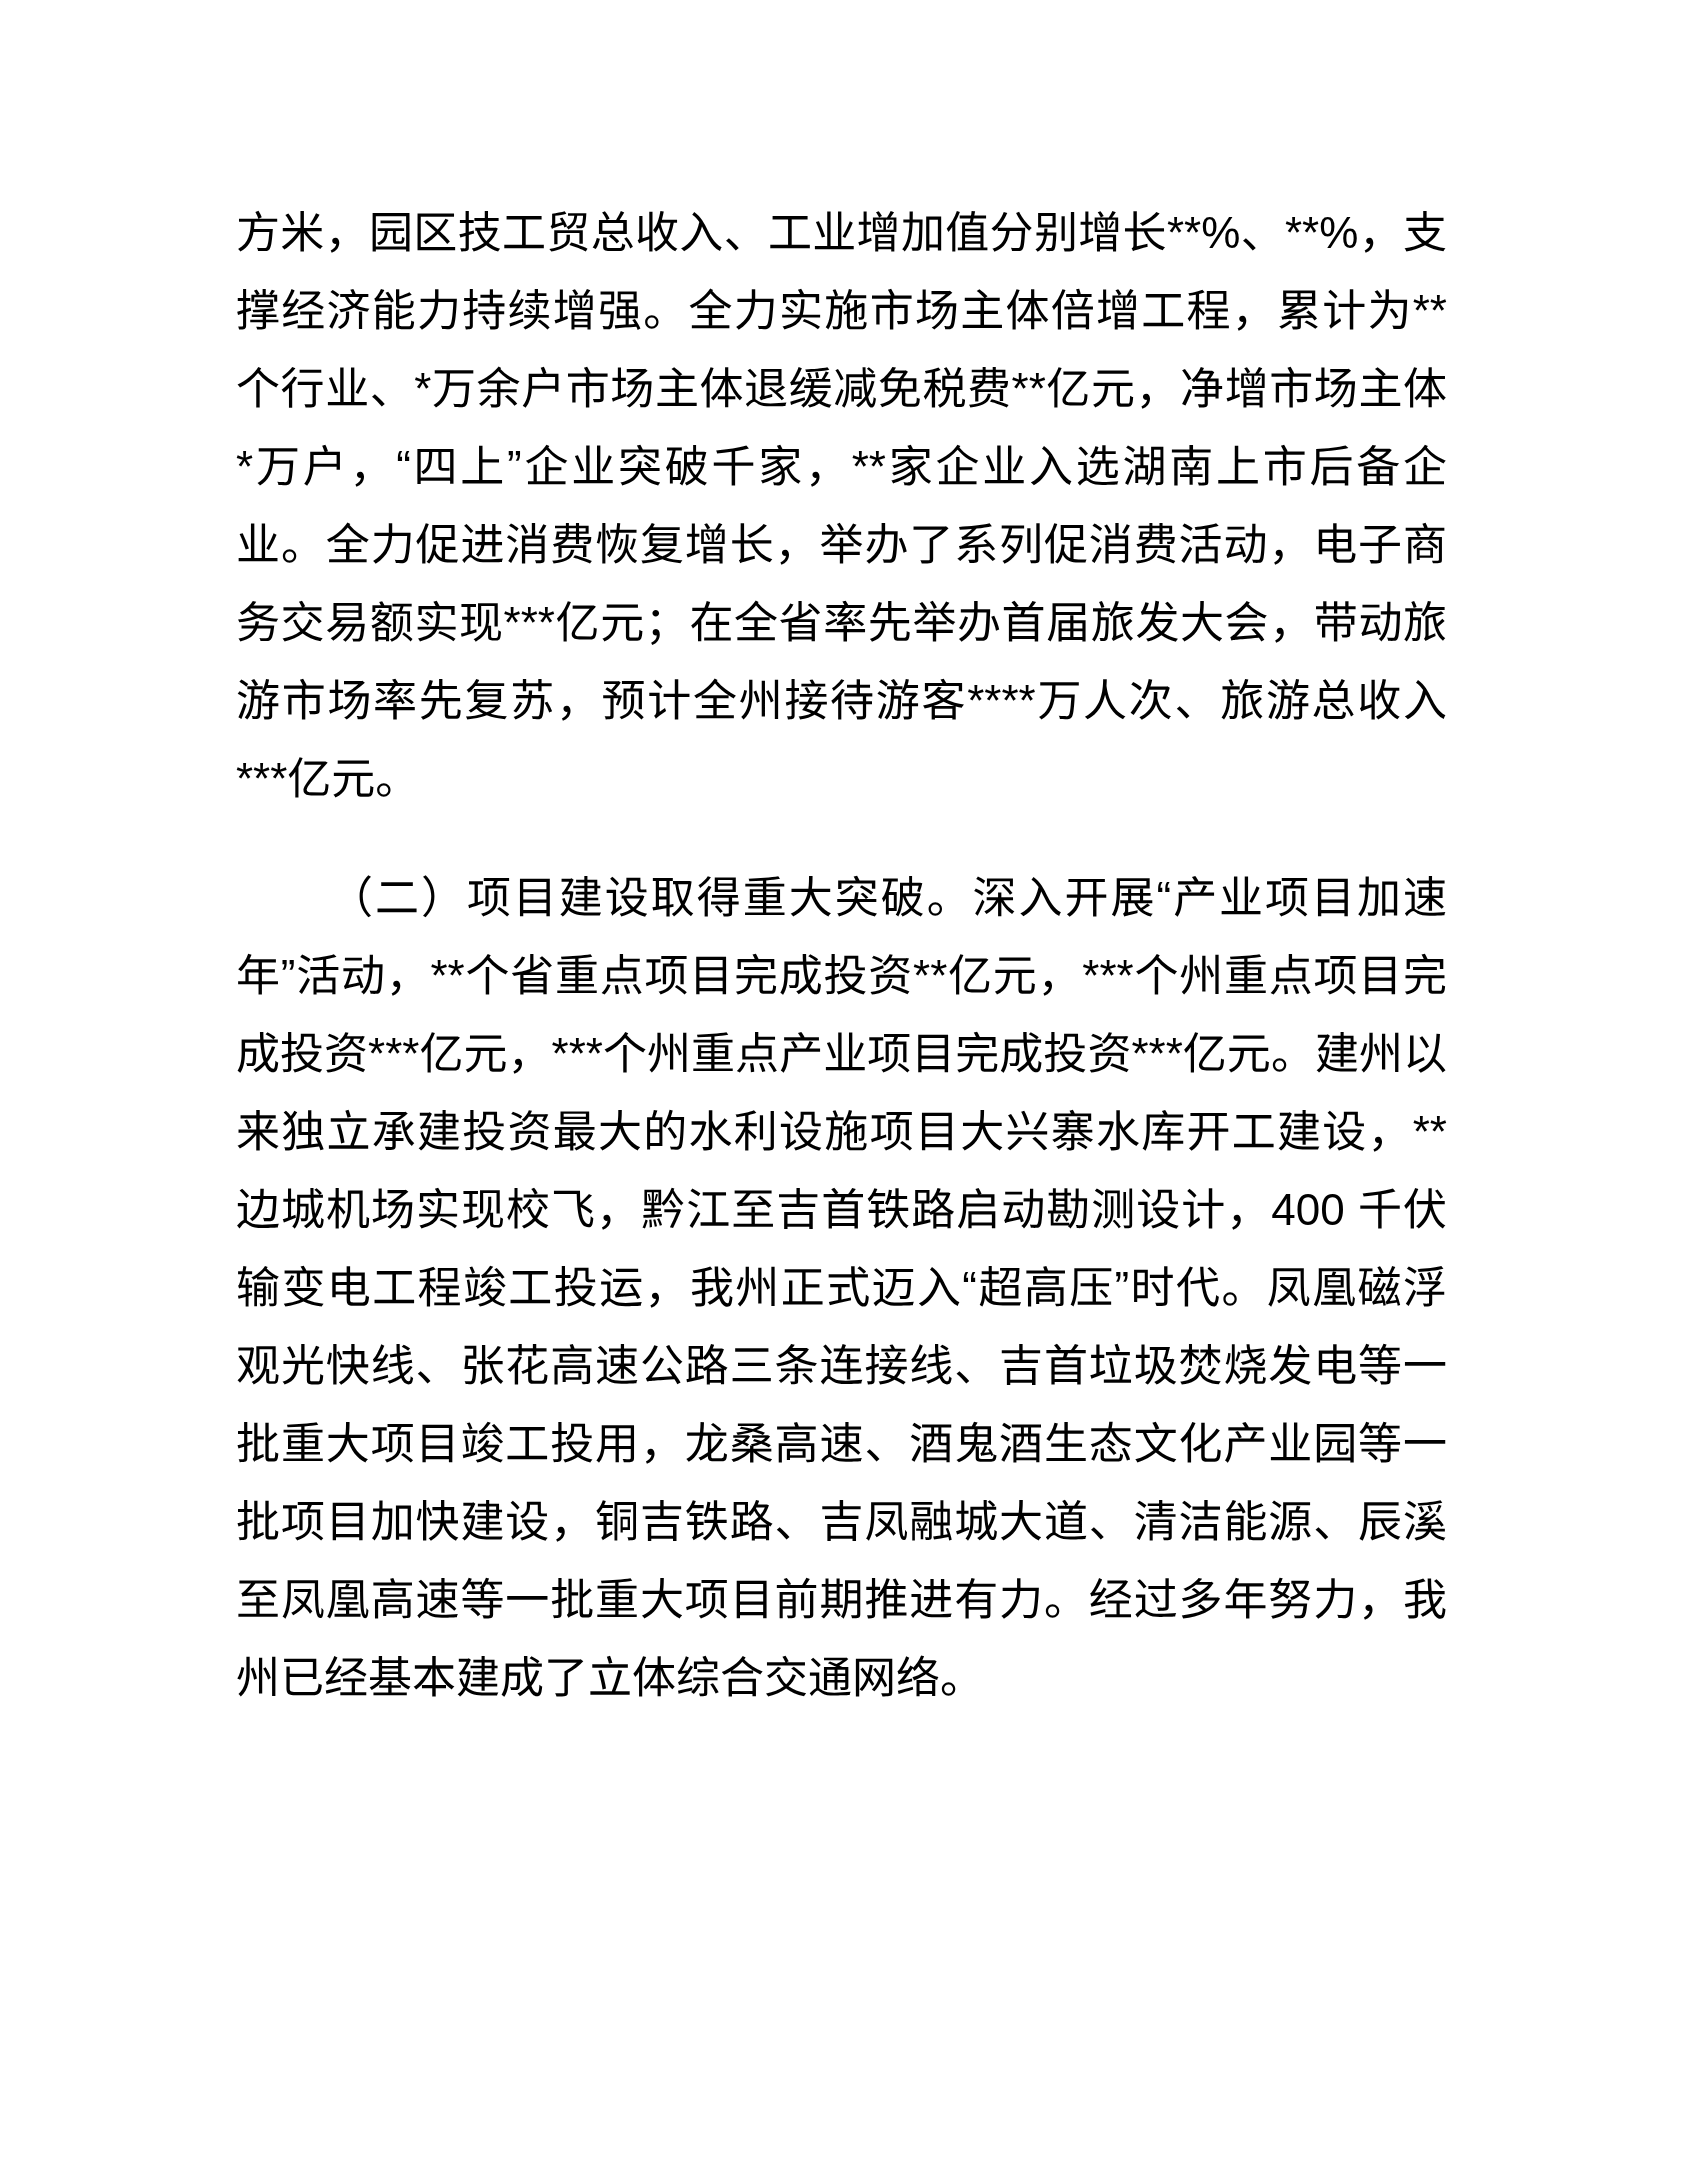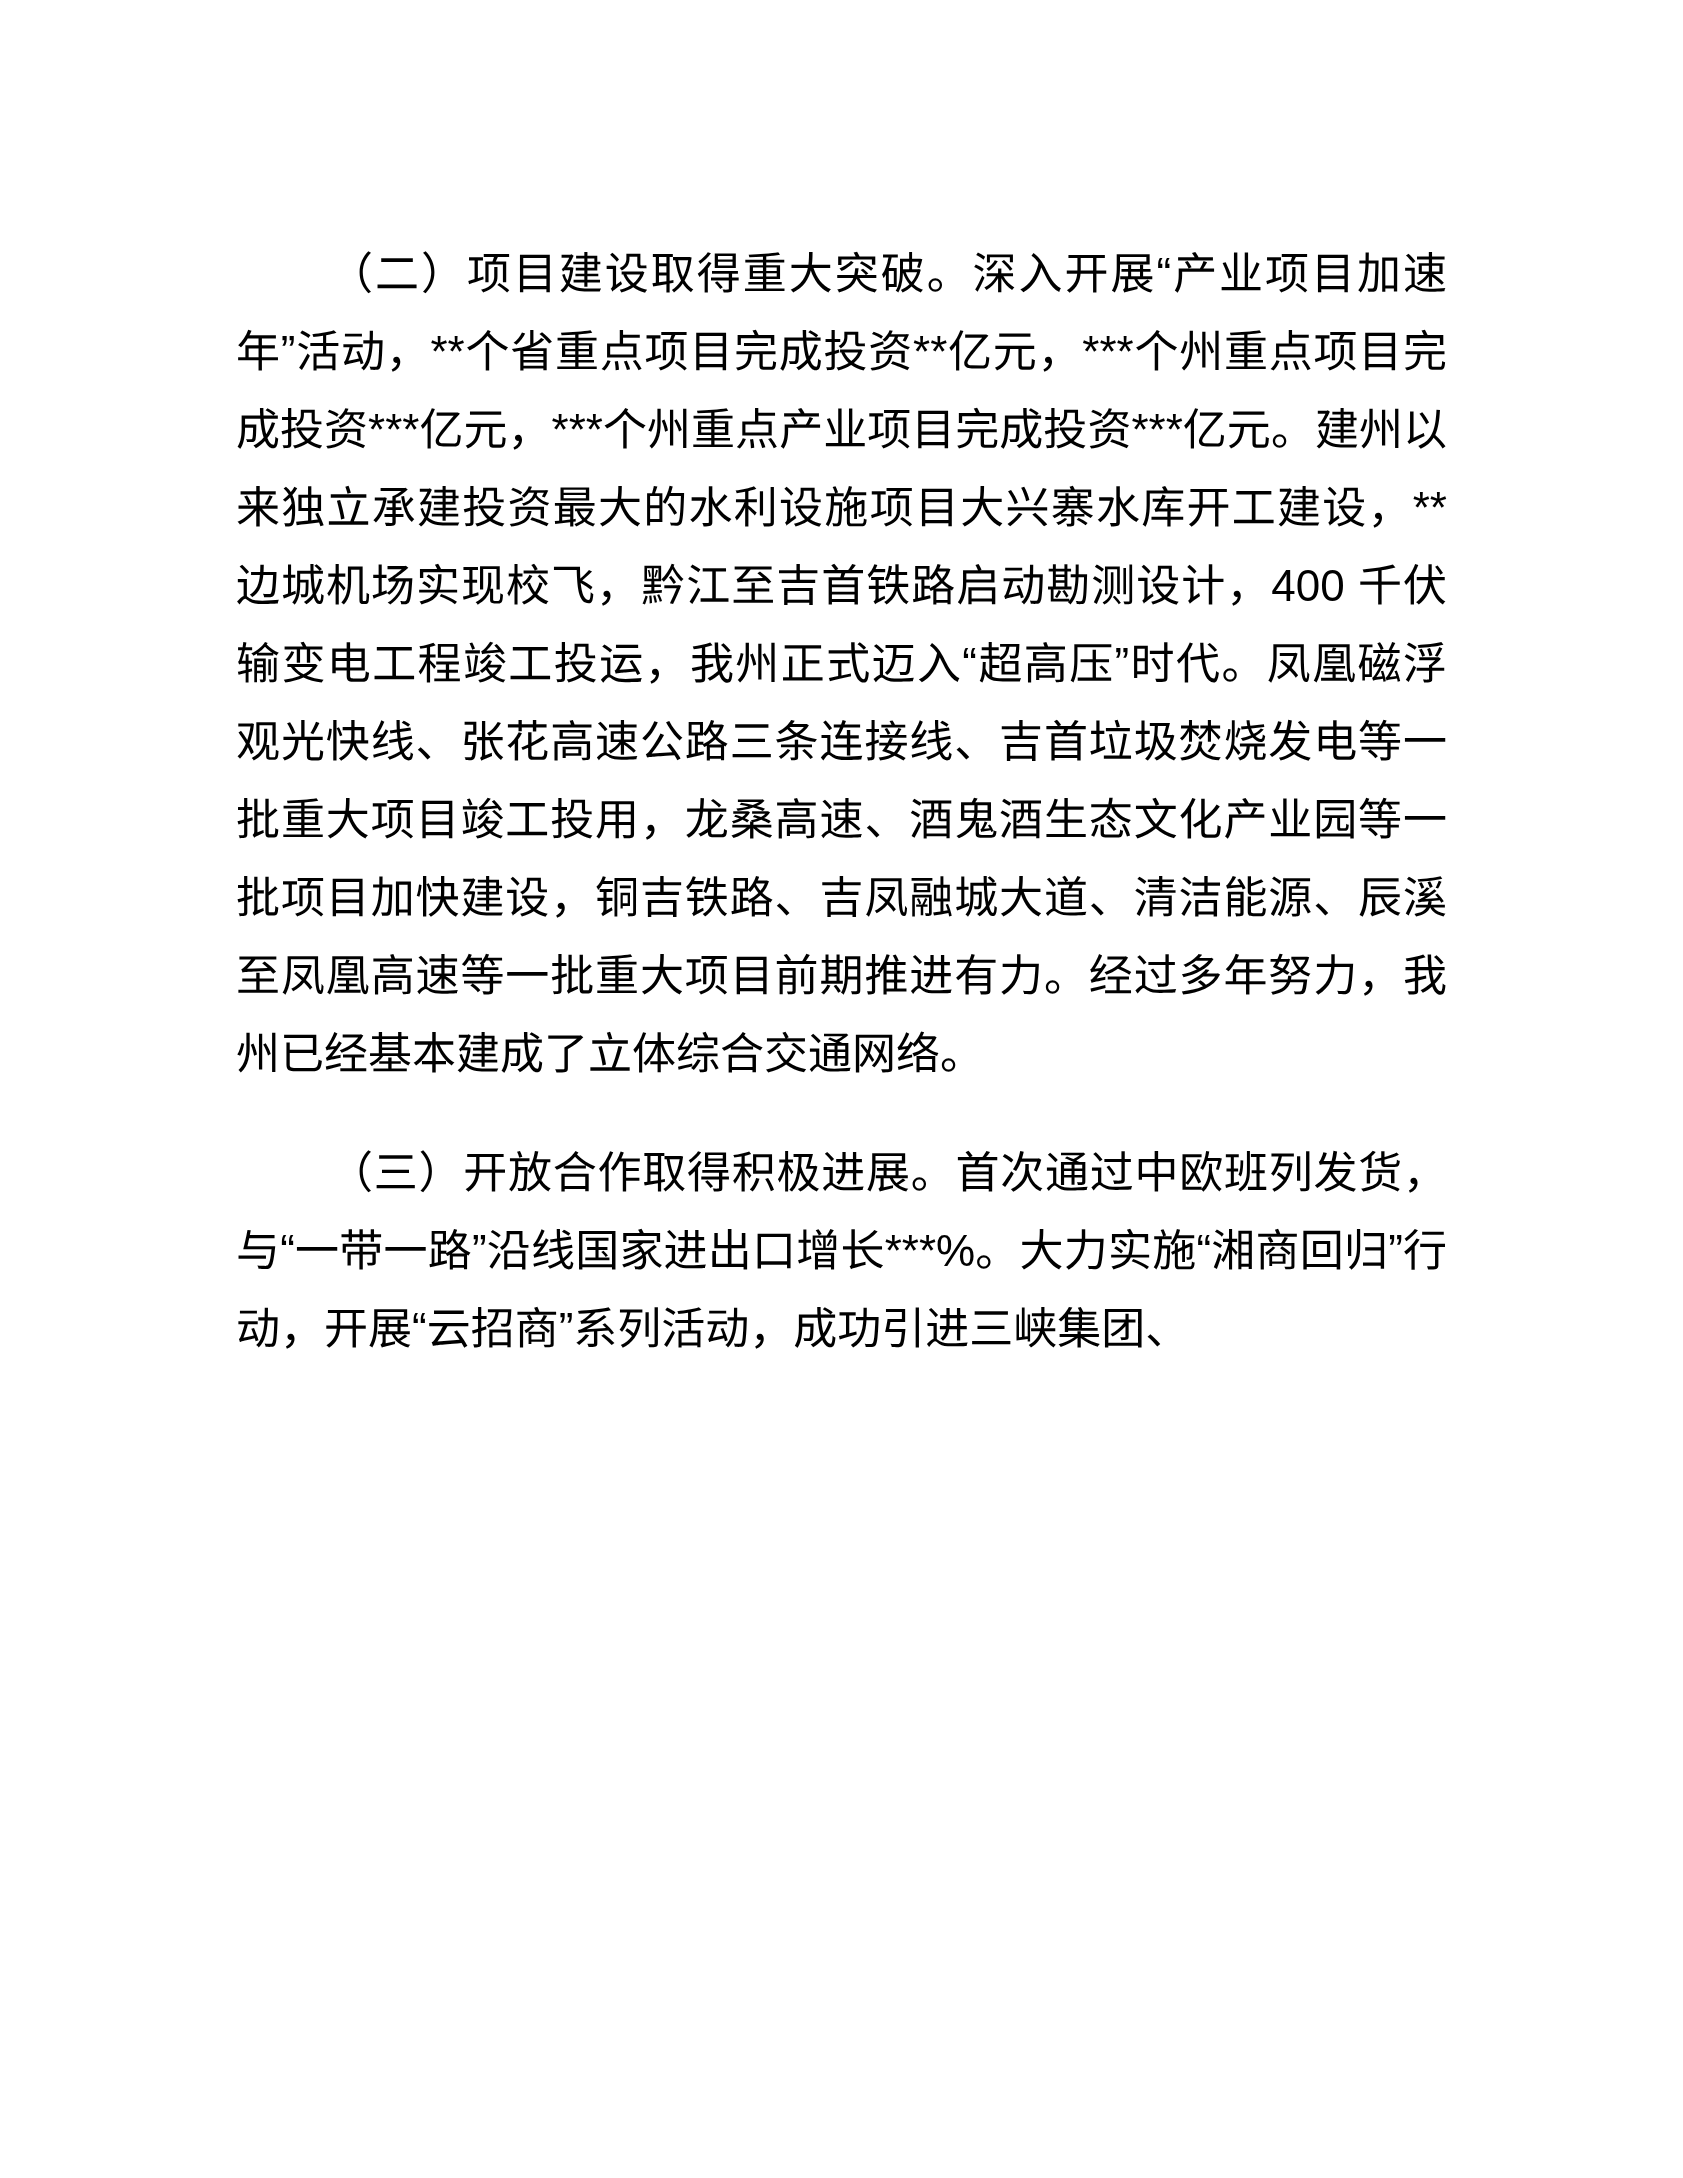--- a/index.html
+++ b/index.html
@@ -53,25 +53,25 @@
     height: 41px;
   }
 </style>
 </head>
 <body>
 
 <div class="page">
 
   <div class="doc-body">
 
+    <p class="para">方米，园区技工贸总收入、工业增加值分别增长**%、**%，支撑经济能力持续增强。全力实施市场主体倍增工程，累计为**个行业、*万余户市场主体退缓减免税费**亿元，净增市场主体*万户，“四上”企业突破千家，**家企业入选湖南上市后备企业。全力促进消费恢复增长，举办了系列促消费活动，电子商务交易额实现***亿元；在全省率先举办首届旅发大会，带动旅游市场率先复苏，预计全州接待游客****万人次、旅游总收入***亿元。</p>
 
     <div class="block-gap"></div>
 
     <p class="para indent">（二）项目建设取得重大突破。深入开展“产业项目加速年”活动，**个省重点项目完成投资**亿元，***个州重点项目完成投资***亿元，***个州重点产业项目完成投资***亿元。建州以来独立承建投资最大的水利设施项目大兴寨水库开工建设，**边城机场实现校飞，黔江至吉首铁路启动勘测设计，400 千伏输变电工程竣工投运，我州正式迈入“超高压”时代。凤凰磁浮观光快线、张花高速公路三条连接线、吉首垃圾焚烧发电等一批重大项目竣工投用，龙桑高速、酒鬼酒生态文化产业园等一批项目加快建设，铜吉铁路、吉凤融城大道、清洁能源、辰溪至凤凰高速等一批重大项目前期推进有力。经过多年努力，我州已经基本建成了立体综合交通网络。</p>
 
     <div class="block-gap"></div>
 
-    <p class="para indent">（三）开放合作取得积极进展。首次通过中欧班列发货，与“一带一路”沿线国家进出口增长***%。大力实施“湘商回归”行动，开展“云招商”系列活动，成功引进三峡集团、</p>
 
   </div>
 
 </div>
 
 
 </body></html>

